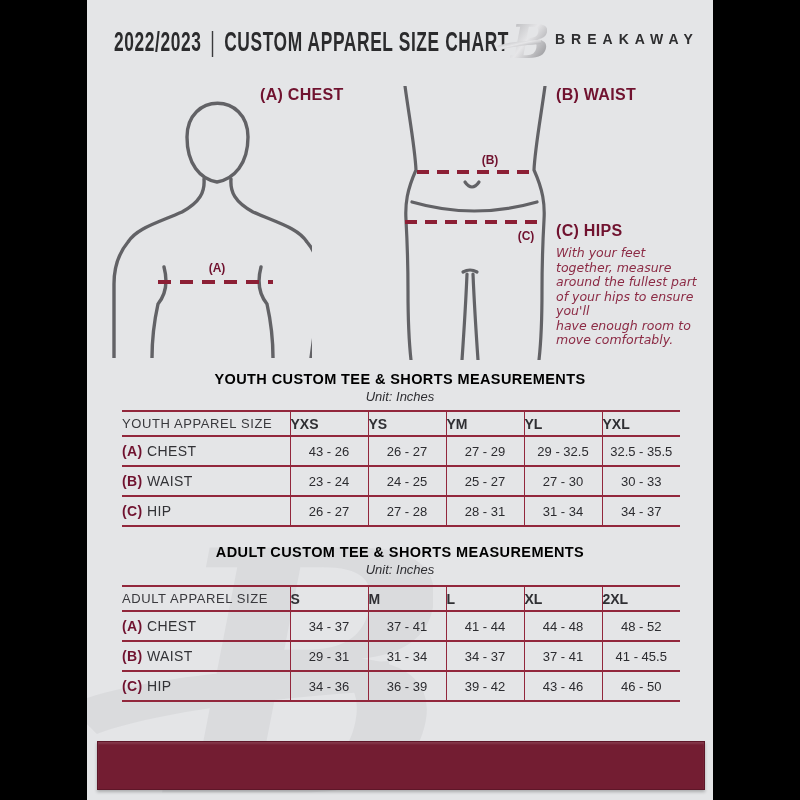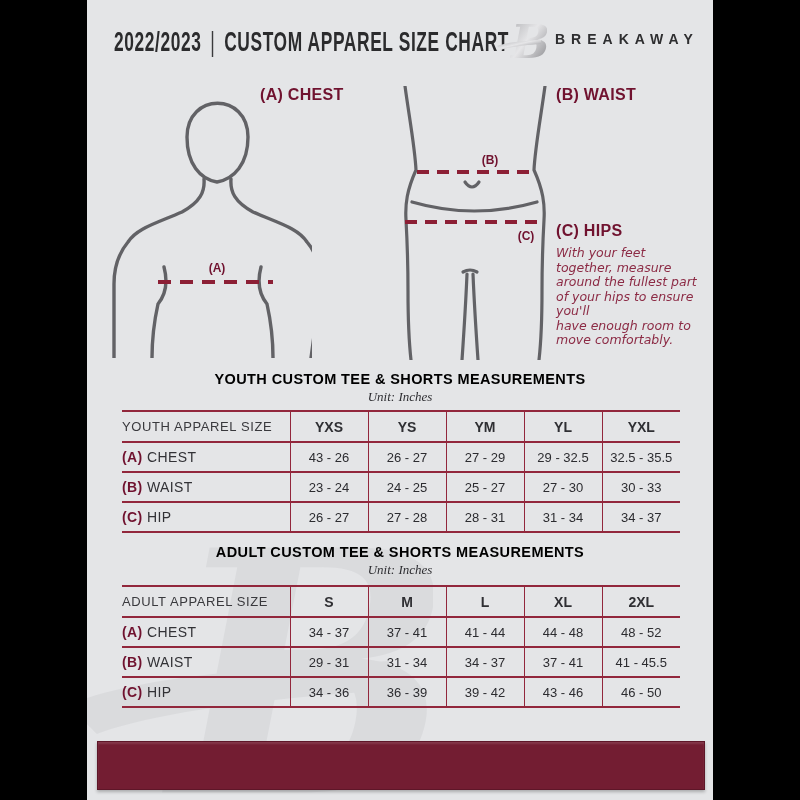--- a/index.html
+++ b/index.html
@@ -33,34 +33,34 @@
   .instr-head{position:absolute;font-size:16px;font-weight:bold;color:var(--maroon-dark);
               letter-spacing:.3px;z-index:2;}
   .instr-body{position:absolute;font-family:"DejaVu Sans",sans-serif;font-style:italic;
               font-size:12.5px;line-height:14.5px;color:var(--maroon-text);
               white-space:pre-line;z-index:2;}
 
   
   .sec-title{position:absolute;left:0;width:626px;text-align:center;font-weight:bold;
              font-size:14.5px;letter-spacing:.4px;color:#000000;z-index:2;}
   .sec-unit{position:absolute;left:0;width:626px;text-align:center;
-            font-family:Liberation Serif, serif;font-style:italic;font-size:13px;
+            font-family:Liberation Sans, sans-serif;font-style:italic;font-size:13px;
             color:#2e2e32;z-index:2;}
 
   
   table.size{position:absolute;left:35px;border-collapse:collapse;table-layout:fixed;
              width:558px;z-index:2;background:transparent;}
   table.size td{padding:0;vertical-align:middle;}
   table.size tr{height:30px;}
-  table.size tr.hrow{height:31px;margin-top:28px;}
+  table.size tr.hrow{height:25px;margin-top:28px;}
   table.size td{border-top:2px solid var(--table-border);}
   table.size tr:last-child td{border-bottom:2px solid var(--table-border);}
   table.size td + td{border-left:1.6px solid var(--table-border);}
   td.rowlabel{padding-left:18px;font-size:13px;letter-spacing:.6px;color:#39393d;}
-  td.sizecell{text-align:center;font-weight:bold;font-size:14px;color:#2f2f33;}
+  td.sizecell{text-align:left;font-weight:bold;font-size:14px;color:#2f2f33;}
   td.datacell{text-align:center;font-size:13px;color:#2c2c30;}
   td.measlabel{padding-left:18px;font-size:14px;color:#323236;letter-spacing:.4px;}
   .pfx{font-weight:bold;color:var(--maroon-dark);}
 
   
   .footer-bar{position:absolute;left:10px;top:741px;width:606px;height:47px;
               background:#731d32;border:1px solid #5e1628;z-index:3;
               box-shadow:inset 0 2px 2px rgba(255,255,255,.12), 0 2px 3px rgba(0,0,0,.25);}
 
   svg text.fig-label{font-family:"Liberation Sans",sans-serif;font-size:12px;font-weight:bold;

